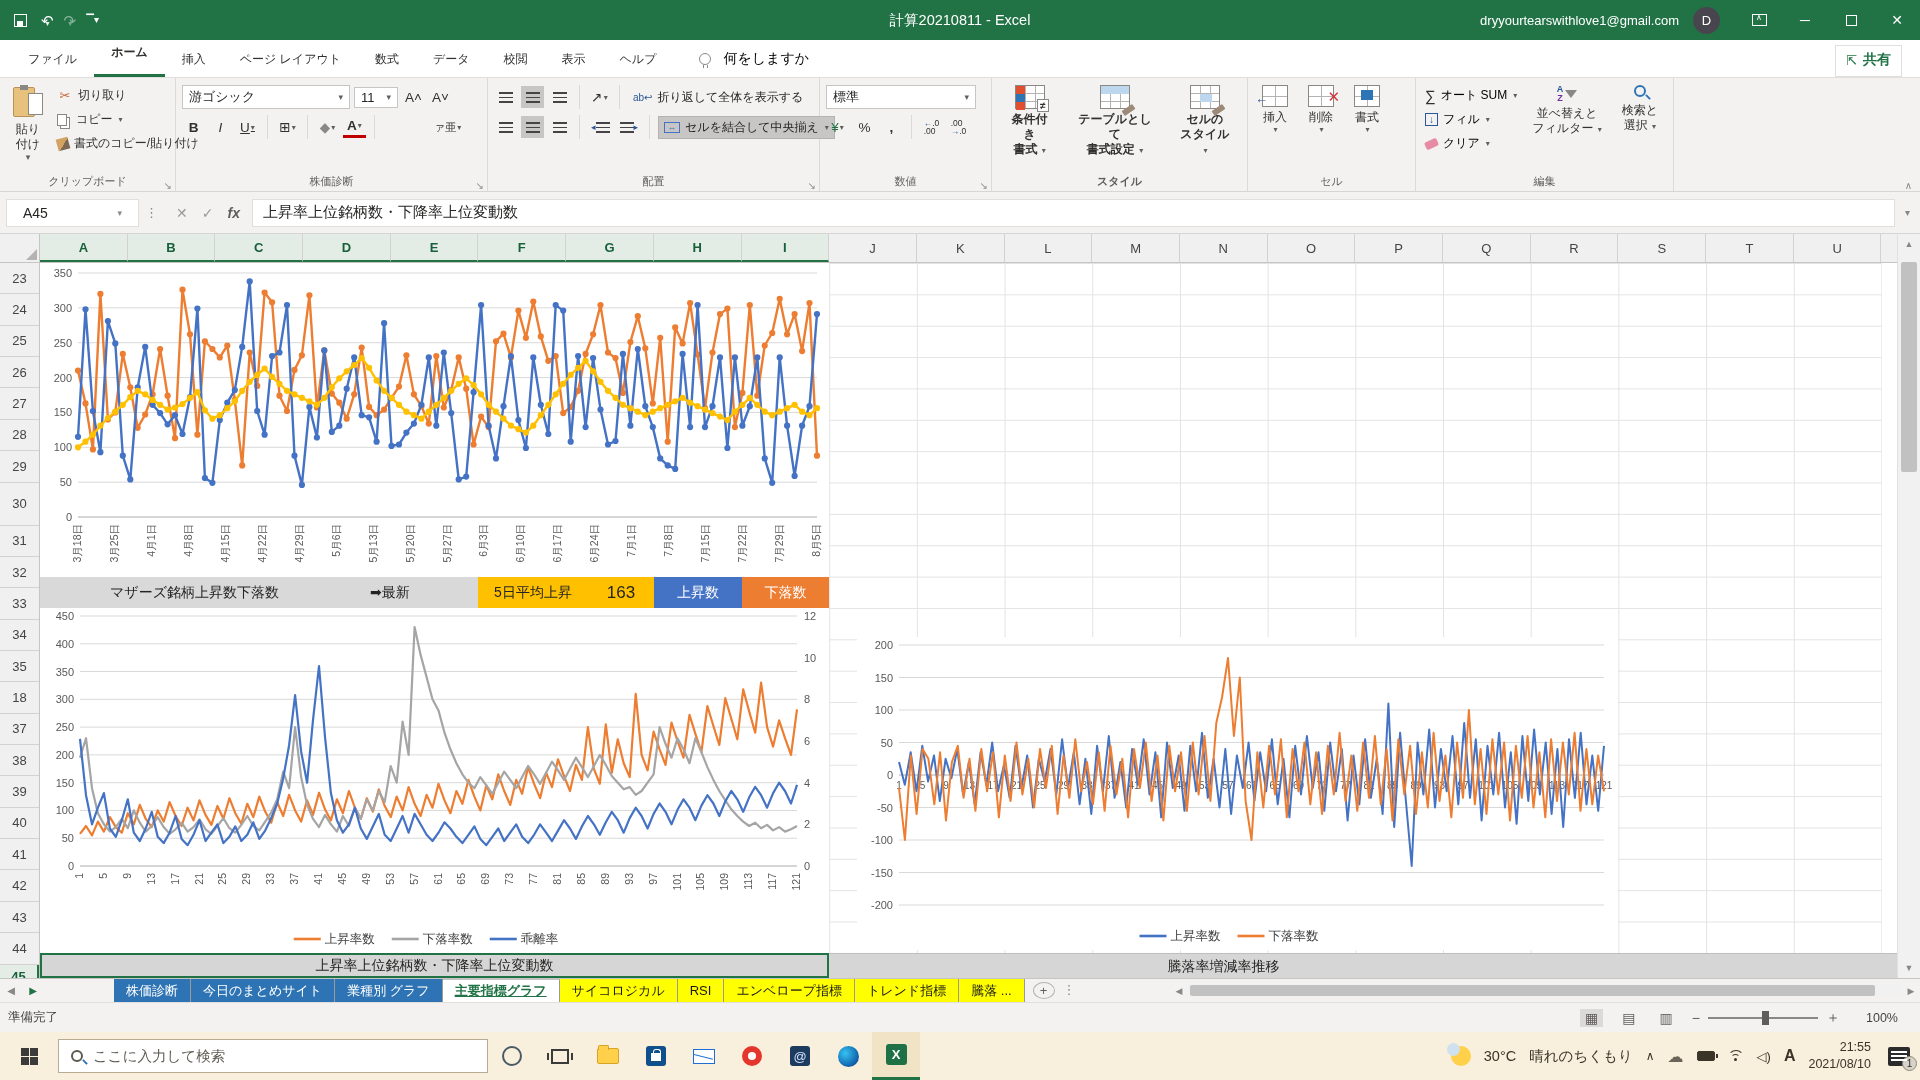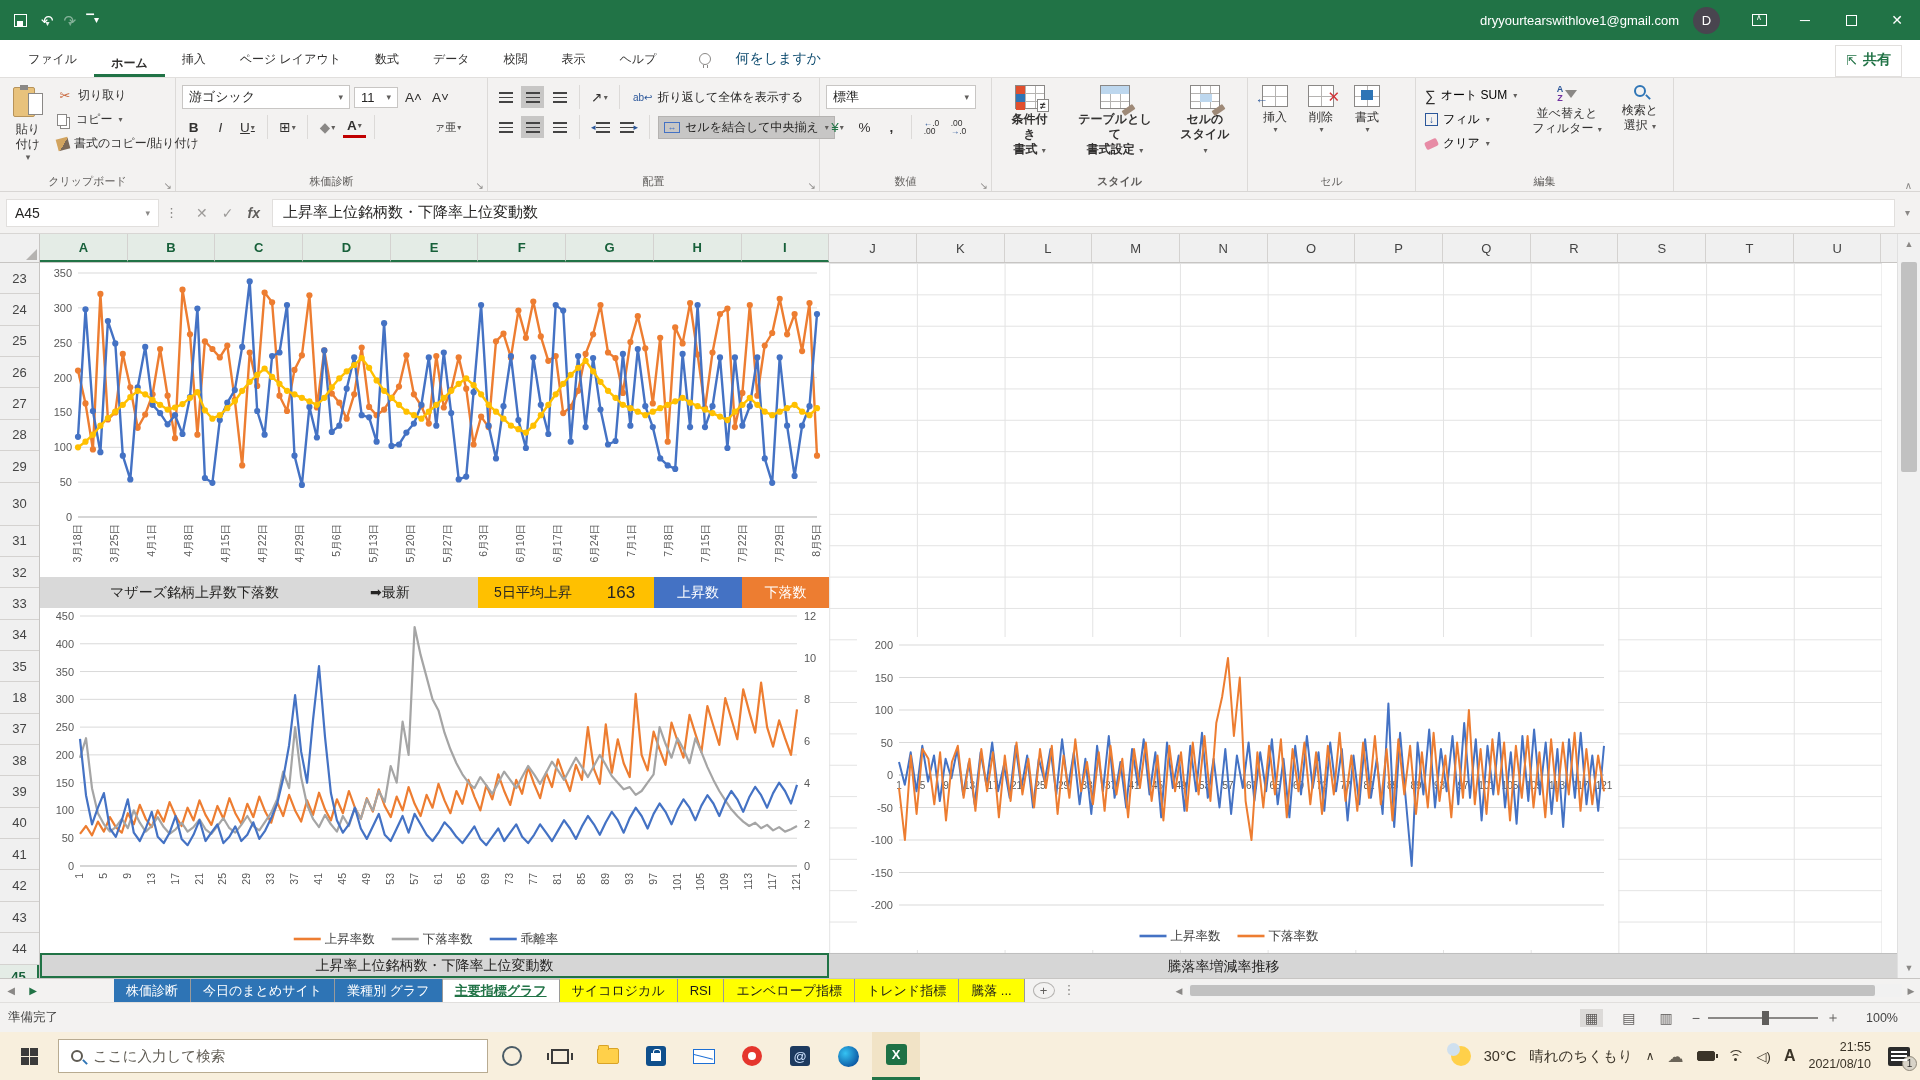--- a/index.html
+++ b/index.html
@@ -22,22 +22,22 @@
   .acct-mail { font-size:13px; margin-right:14px; }
   .avatar { width:27px; height:27px; border-radius:50%; background:#49454f; color:#fff; font-size:13px; display:flex; align-items:center; justify-content:center; margin-right:16px; }
   .ribopt { width:46px; height:100%; display:flex; align-items:center; justify-content:center; font-size:13px; }
   .ribopt .box { width:15px; height:12px; border:1.3px solid #fff; display:flex; align-items:flex-start; justify-content:center; font-size:8px; line-height:6px; }
   .wbtn { width:46px; height:100%; display:flex; align-items:center; justify-content:center; font-size:14px; color:#fff; }
   .maxbox { width:11px; height:11px; border:1.3px solid #fff; }
 
   
   .tabrow { position:absolute; left:0; top:40px; width:1920px; height:38px; background:#fff; display:flex; align-items:flex-end; border-bottom:1px solid #e1dfdd; }
   .rtab { font-size:12px; padding:8px 17px 9px; color:#323130; white-space:nowrap; }
-  .rtab.active { font-weight:bold; border-bottom:3px solid #217346; padding-bottom:2px; }
-  .tellme { display:flex; align-items:center; gap:24px; margin-left:26px; padding-bottom:9px; color:#0c4a6e; font-size:14px; }
+  .rtab.active { font-weight:bold; border-bottom:3px solid #217346; padding-bottom:13px; }
+  .tellme { display:flex; align-items:center; gap:12px; margin-left:26px; padding-bottom:9px; color:#000000; font-size:14px; }
   .bulb { width:12px; height:12px; border:1.5px solid #8a8886; border-radius:50%; position:relative; }
   .bulb::after { content:""; position:absolute; left:3px; top:11px; width:3px; height:3px; border-left:1.5px solid #8a8886; border-right:1.5px solid #8a8886; }
   .share { margin-left:auto; margin-right:18px; padding:5px 10px 7px; background:#fff; border:1px solid #e1dfdd; display:flex; gap:6px; align-items:center; font-size:14px; color:#217346; font-weight:bold; }
   .shic { color:#217346; font-weight:normal; font-size:13px; }
 
   
   .ribbon { position:absolute; left:0; top:78px; width:1920px; height:114px; background:#f3f2f1; display:flex; border-bottom:1px solid #d8d6d4; }
   .grp { position:relative; border-right:1px solid #dcdad8; padding:4px 6px 18px; display:flex; }
   .gbody { display:flex; align-items:flex-start; gap:4px; }
   .glab { position:absolute; left:0; right:0; bottom:2px; text-align:center; font-size:11px; color:#605e5c; }
@@ -88,21 +88,21 @@
   .eraser { width:13px; height:8px; background:#e78ba5; transform:rotate(-25deg); border-radius:2px; }
   .azic { font-size:9px; font-weight:bold; line-height:9px; color:#2b579a; text-align:center; }
   .azic .z { color:#7030a0; }
   .funnel { width:0; height:0; border-left:6px solid transparent; border-right:6px solid transparent; border-top:8px solid #8a8886; margin-left:2px; }
   .magni { width:12px; height:12px; border:2px solid #2e75b6; border-radius:50%; position:relative; }
   .magni::after { content:""; position:absolute; left:9px; top:9px; width:6px; height:2px; background:#2e75b6; transform:rotate(45deg); }
   .two { text-align:center; }
 
   
   .fbar { position:absolute; left:0; top:192px; width:1920px; height:42px; background:#f3f2f1; display:flex; align-items:center; border-bottom:1px solid #d8d6d4; }
-  .namebox { width:153px; height:28px; background:#fff; border:1px solid #e1dfdd; margin-left:6px; display:flex; align-items:center; font-size:14px; padding:0 8px; }
+  .namebox { width:133px; height:28px; background:#fff; border:1px solid #e1dfdd; margin-left:6px; display:flex; align-items:center; font-size:14px; padding:0 16px; }
   .namebox .car { margin-left:auto; font-size:9px; color:#8a8886; }
   .fdots { color:#8a8886; padding:0 6px; font-size:13px; }
   .fbtns { display:flex; gap:14px; align-items:center; padding:0 12px; color:#9d9b99; font-size:14px; }
   .fx { color:#605e5c; font-style:italic; font-weight:bold; }
   .finput { flex:1; height:28px; background:#fff; border:1px solid #e1dfdd; display:flex; align-items:center; font-size:15px; padding:0 10px; }
   .fexp { padding:0 10px; color:#8a8886; font-size:10px; }
 
   
   .sheet { position:absolute; left:0; top:234px; width:1920px; height:744px; background:#fff; }
   .corner { position:absolute; left:0; top:0; width:40px; height:29px; background:#f0f0f0; border-right:1px solid #c7c5c3; border-bottom:1px solid #c7c5c3; }
@@ -207,20 +207,21 @@
 
 <div class="screen">
 
   <div class="titlebar">
     <div class="qat">
       <span class="floppy"></span>
       <span class="qicon">↶<span class="tinycar">▾</span></span>
       <span class="qicon dim">↷<span class="tinycar">▾</span></span>
       <span class="qicon" style="font-size:10px;">▔▾</span>
     </div>
+    <div class="wtitle">計算20210811  -  Excel</div>
     <div class="tb-right">
       <span class="acct-mail">dryyourtearswithlove1@gmail.com</span>
       <span class="avatar">D</span>
       <span class="ribopt">
           <span class="box">∧</span>
         </span>
       <span class="wbtn">─</span>
       <span class="wbtn">
           <span class="maxbox"></span>
         </span>

